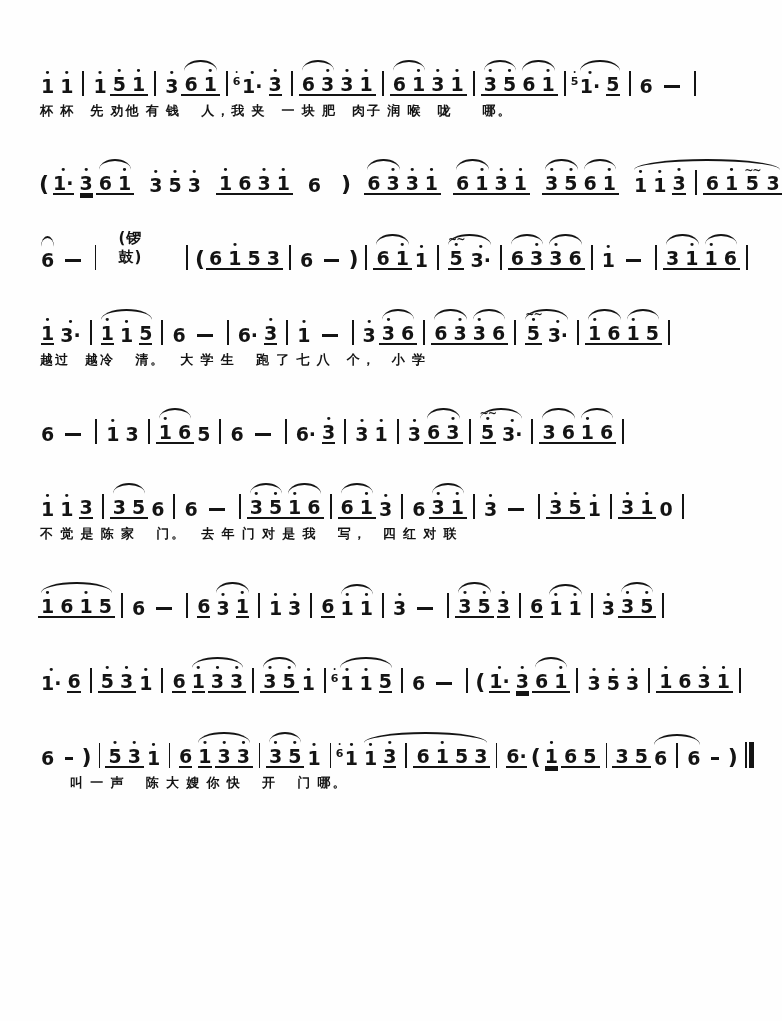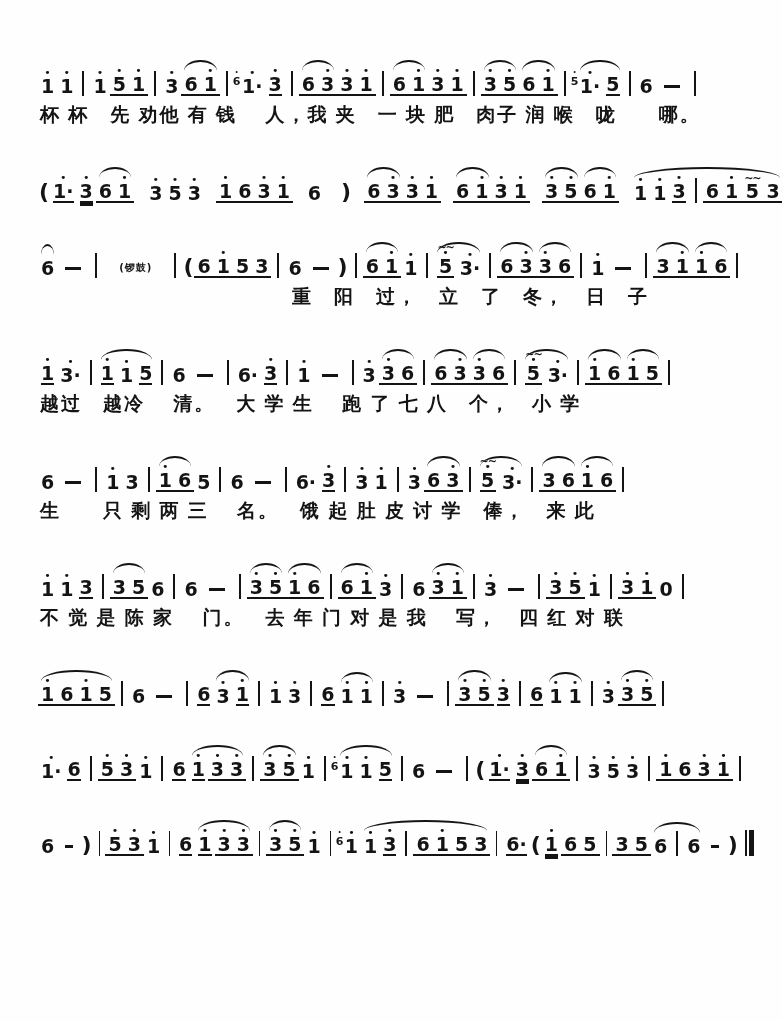--- a/index.html
+++ b/index.html
@@ -18,23 +18,23 @@
   .od{font-size:11px;line-height:6px;}
   .wv{font-size:11px;line-height:5px;font-weight:bold;letter-spacing:-1px;}
   .dg{font-size:19px;line-height:20px;font-weight:bold;font-family:"DejaVu Sans",sans-serif;}
   .u1{border-bottom:2px solid var(--ink);}
   .u2{border-bottom:2px solid var(--ink);box-shadow:0 3px 0 var(--ink);}
   .gr{transform:scale(.58);transform-origin:center bottom;margin:0 -4px 9px -4px;}
   .bl{width:2px;height:25px;background:var(--ink);margin:0 6px;}
   .blf{width:5px;height:26px;border-left:2px solid var(--ink);border-right:5px solid var(--ink);margin-left:6px;}
   .dsh{width:16px;height:3px;background:var(--ink);margin:0 8px 8px;}
   .pr{font-size:22px;font-weight:bold;line-height:23px;margin:0 1px;}
-  .tx{font-size:10px;margin:0 16px 3px;letter-spacing:1px;font-weight:bold;}
-  .lyrics{font-size:19px;font-weight:bold;margin:6px 0 0 2px;white-space:pre;letter-spacing:2px;
-    font-family:Liberation Sans, sans-serif;}
+  .tx{font-size:15px;margin:0 16px 3px;letter-spacing:1px;font-weight:bold;}
+  .lyrics{font-size:13px;font-weight:bold;margin:6px 0 0 2px;white-space:pre;letter-spacing:2px;
+    font-family:Liberation Serif, serif;}
 </style>
 </head>
 <body>
 
 <div class="sheet">
   <div>
       <div class="system">
         <div class="notes">
           <span class="n">
             <span class="ab">
@@ -581,21 +581,20 @@
                 <span class="dg">1</span>
               </span>
               <span class="n">
                 <span class="ab"></span>
                 <span class="dg">6</span>
               </span>
             </span>
           </span>
           <span class="bl"></span>
         </div>
-        <div class="lyrics">　　　　　　　　　　　　重　阳　过，　立　了　冬，　日　子</div>
       </div>
       <div class="system">
         <div class="notes">
           <span class="n u1">
             <span class="ab">
               <span class="od">•</span>
             </span>
             <span class="dg">1</span>
           </span>
           <span class="n">
@@ -873,21 +872,20 @@
                 <span class="dg">1</span>
               </span>
               <span class="n">
                 <span class="ab"></span>
                 <span class="dg">6</span>
               </span>
             </span>
           </span>
           <span class="bl"></span>
         </div>
-        <div class="lyrics">生　　只 剩 两 三　 名。　饿 起 肚 皮 讨 学　俸，　来 此</div>
       </div>
       <div class="system">
         <div class="notes">
           <span class="n">
             <span class="ab">
               <span class="od">•</span>
             </span>
             <span class="dg">1</span>
           </span>
           <span class="n">
@@ -1566,15 +1564,16 @@
             <span class="bl"></span>
             <span class="n">
               <span class="ab"></span>
               <span class="dg">6</span>
             </span>
           </span>
           <span class="dsh"></span>
           <span class="pr">)</span>
           <span class="blf"></span>
         </div>
+        <div class="lyrics">　　叫 一 声　 陈 大 嫂 你 快　 开　 门 哪。</div>
       </div>
     </div>
 </div>
 
 </body></html>

